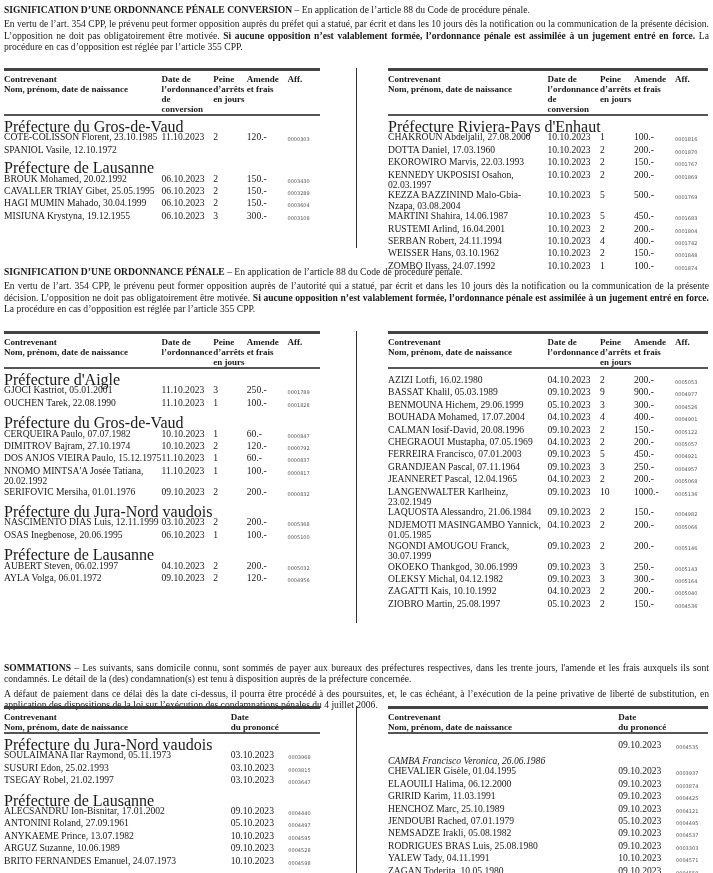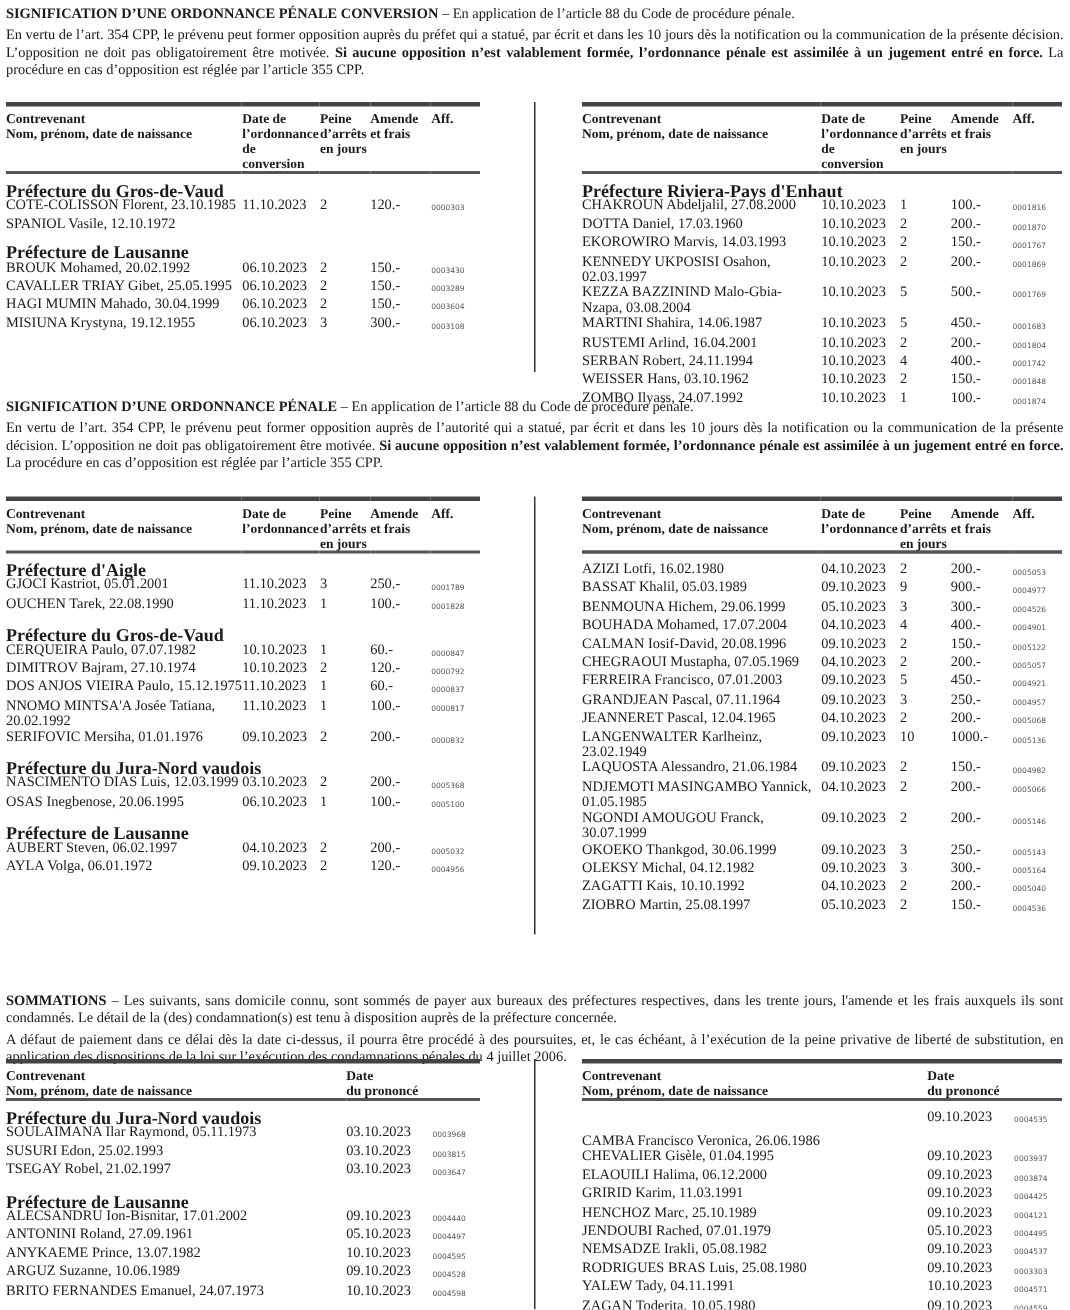--- a/index.html
+++ b/index.html
@@ -9,21 +9,21 @@
   .section-intro p { margin-bottom: 3px; text-align: justify; }
   .section-intro .title { font-weight: bold; }
   .bold { font-weight: bold; }
   .col { position: absolute; }
   .vsep { position: absolute; width: 1px; background: #333; }
   table { border-collapse: collapse; width: 100%; }
   thead th { font-weight: bold; text-align: left; vertical-align: top; font-size: 9px; line-height: 10px; padding: 3px 0 0 0; }
   thead tr { border-top: 3px solid #444; border-bottom: 2px solid #555; }
   td { vertical-align: top; padding: 0; font-size: 9.6px; line-height: 10.4px; }
   td.aff { font-family: "DejaVu Sans", sans-serif; font-size: 5px; color: #555; padding-top: 2px; }
-  tr.group td { font-weight: bold; padding-top: 8px; font-size: 12px; }
+  tr.group td { font-weight: normal; padding-top: 8px; font-size: 16px; }
   tr.group.first td { padding-top: 6px; }
   .c-name { width: 155px; }
   .c-date { width: 50px; }
   .c-peine { width: 33px; }
   .c-amende { width: 40px; }
   .c-aff { width: 32px; }
   .s-name { width: 232px; }
   .s-date { width: 58px; }
 </style>
 </head>
@@ -123,21 +123,21 @@
           <td class="aff">0001816</td>
         </tr>
         <tr>
           <td>DOTTA Daniel, 17.03.1960</td>
           <td>10.10.2023</td>
           <td>2</td>
           <td>200.-</td>
           <td class="aff">0001870</td>
         </tr>
         <tr>
-          <td>EKOROWIRO Marvis, 14.03.1993</td>
+          <td>EKOROWIRO Marvis, 22.03.1993</td>
           <td>10.10.2023</td>
           <td>2</td>
           <td>150.-</td>
           <td class="aff">0001767</td>
         </tr>
         <tr>
           <td>KENNEDY UKPOSISI Osahon, 02.03.1997</td>
           <td>10.10.2023</td>
           <td>2</td>
           <td>200.-</td>
@@ -258,21 +258,21 @@
           <td>SERIFOVIC Mersiha, 01.01.1976</td>
           <td>09.10.2023</td>
           <td>2</td>
           <td>200.-</td>
           <td class="aff">0000832</td>
         </tr>
         <tr class="group">
           <td colspan="5">Préfecture du Jura-Nord vaudois</td>
         </tr>
         <tr>
-          <td>NASCIMENTO DIAS Luis, 12.03.1999</td>
+          <td>NASCIMENTO DIAS Luis, 12.11.1999</td>
           <td>03.10.2023</td>
           <td>2</td>
           <td>200.-</td>
           <td class="aff">0005368</td>
         </tr>
         <tr>
           <td>OSAS Inegbenose, 20.06.1995</td>
           <td>06.10.2023</td>
           <td>1</td>
           <td>100.-</td>
@@ -507,21 +507,21 @@
   <table>
     <thead>
       <tr>
         <th class="s-name"><span>Contrevenant</span><br><span>Nom, prénom, date de naissance</span></th>
         <th class="s-date"><span>Date</span><br><span>du prononcé</span></th>
         <th class="c-aff"></th>
       </tr>
     </thead>
     <tbody>
         <tr>
-          <td style="padding-top: 22px;">CAMBA Francisco Veronica, 26.06.1986</td>
+          <td style="padding-top: 22px; font-style: italic;">CAMBA Francisco Veronica, 26.06.1986</td>
           <td style="padding-top: 6px;">09.10.2023</td>
           <td class="aff" style="padding-top: 8px;">0004535</td>
         </tr>
         <tr>
           <td>CHEVALIER Gisèle, 01.04.1995</td>
           <td>09.10.2023</td>
           <td class="aff">0003937</td>
         </tr>
         <tr>
           <td>ELAOUILI Halima, 06.12.2000</td>

